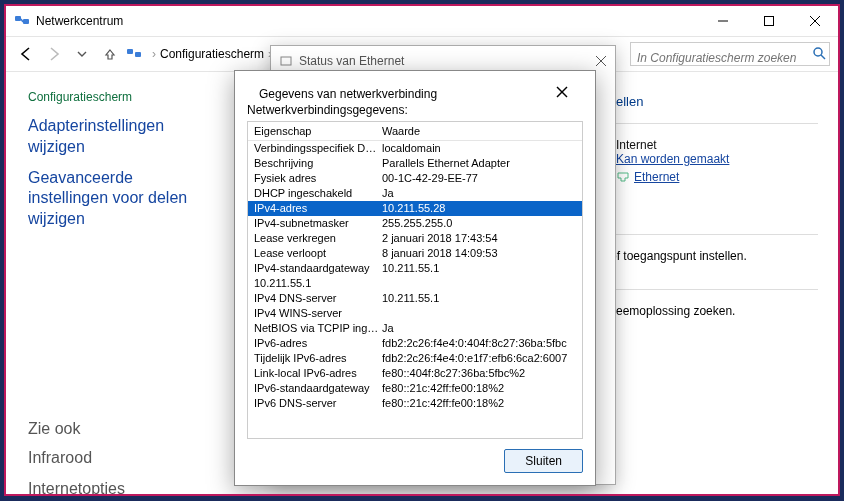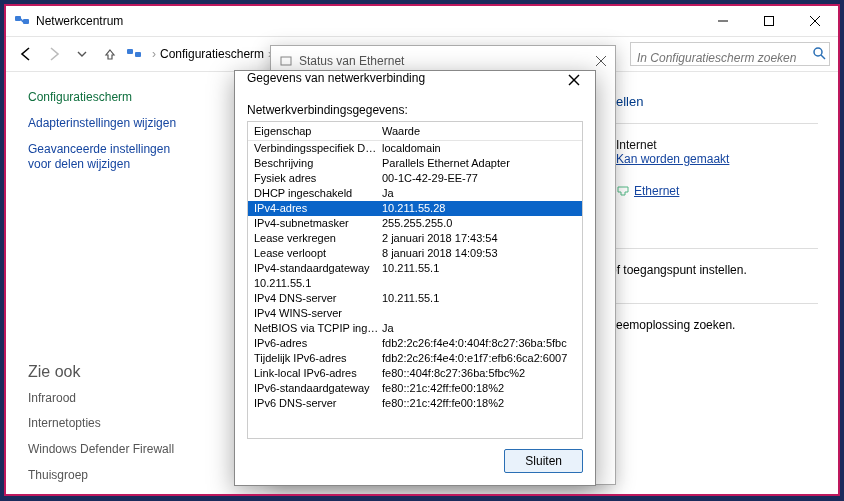--- a/index.html
+++ b/index.html
@@ -16,38 +16,38 @@
   .navbtn{width:24px;height:24px;display:flex;align-items:center;justify-content:center;margin-right:4px;}
   .bc{flex:1;display:flex;align-items:center;font-size:12px;color:#000;overflow:hidden;}
   .bc .sep{color:#999;margin:0 4px;}
   .search{width:200px;height:24px;position:relative;}
   .search input{width:100%;height:100%;box-sizing:border-box;border:1px solid #ccc;padding:8px 22px 0 6px;font-size:12px;font-style:italic;color:#888;}
   .search .mag{position:absolute;right:4px;top:4px;}
   
   .body{display:flex;height:calc(100% - 64px);}
   .side{width:200px;padding:18px 14px 0 22px;box-sizing:border-box;}
   .side .h{color:#0f6f3e;font-size:12px;margin-bottom:12px;}
-  .side a{display:block;color:#1646a0;text-decoration:none;font-size:12px;margin-bottom:10px;line-height:1.3;}
+  .side a{display:block;color:#1646a0;text-decoration:none;font-size:16px;margin-bottom:10px;line-height:1.3;}
   .side .sec{margin-top:28px;color:#555;font-size:16px;}
   .side .dim{color:#555;text-decoration:none;display:block;margin-top:10px;}
   .mainr{flex:1;padding:16px 20px 0 0;box-sizing:border-box;font-size:12px;}
   .mainr .hdr{color:#003b8a;font-size:13px;}
   .mainr .sub{color:#111;margin-top:6px;}
   .mainr .lnk{color:#1646a0;}
-  .mainr .ethrow{display:flex;align-items:center;margin-top:18px;}
+  .mainr .ethrow{display:flex;align-items:center;margin-top:4px;}
   .mainr .ethrow .ic{width:14px;height:14px;margin-right:4px;}
   .mainr .rule{border-top:1px solid #ddd;margin:14px 0;}
   
   .dlg1{position:absolute;left:264px;top:39px;width:344px;height:438px;background:#fff;border:1px solid #aaa;box-shadow:0 4px 18px rgba(0,0,0,.25);}
   .dlg1 .ttl{height:30px;display:flex;align-items:center;padding:0 8px;color:#555;font-size:12px;}
   .dlg1 .ttl .ic{margin-right:6px;}
   .dlg1 .cls{margin-left:auto;}
   
   .dlg2{position:absolute;left:228px;top:64px;width:360px;height:414px;background:#fff;border:1px solid #888;box-shadow:0 6px 24px rgba(0,0,0,.35);display:flex;flex-direction:column;}
-  .dlg2 .ttl{height:30px;display:flex;align-items:flex-start;padding:0 12px;font-size:12px;}
+  .dlg2 .ttl{height:30px;display:flex;align-items:flex-end;padding:0 24px;font-size:12px;}
   .dlg2 .cls{margin-left:auto;width:18px;height:18px;display:flex;align-items:center;justify-content:center;}
   .dlg2 .lab{padding:2px 12px 4px 12px;font-size:12px;}
   .props{margin:0 12px;border:1px solid #ccc;flex:1;overflow:auto;}
   .row{display:flex;height:15px;line-height:15px;font-size:11px;padding:0 6px;}
   .row .c1{width:128px;white-space:nowrap;overflow:hidden;text-overflow:ellipsis;}
   .row .c2{flex:1;white-space:nowrap;overflow:hidden;}
   .row.hd{border-bottom:1px solid #e5e5e5;height:18px;line-height:18px;}
   .row.sel{background:#0a64c8;color:#fff;}
   .btnbar{padding:10px 12px 12px 0;display:flex;justify-content:flex-end;}
   .wbtn{border:1px solid #2a6fb5;background:#e9f2fb;padding:4px 20px;font-size:12px;border-radius:2px;}

